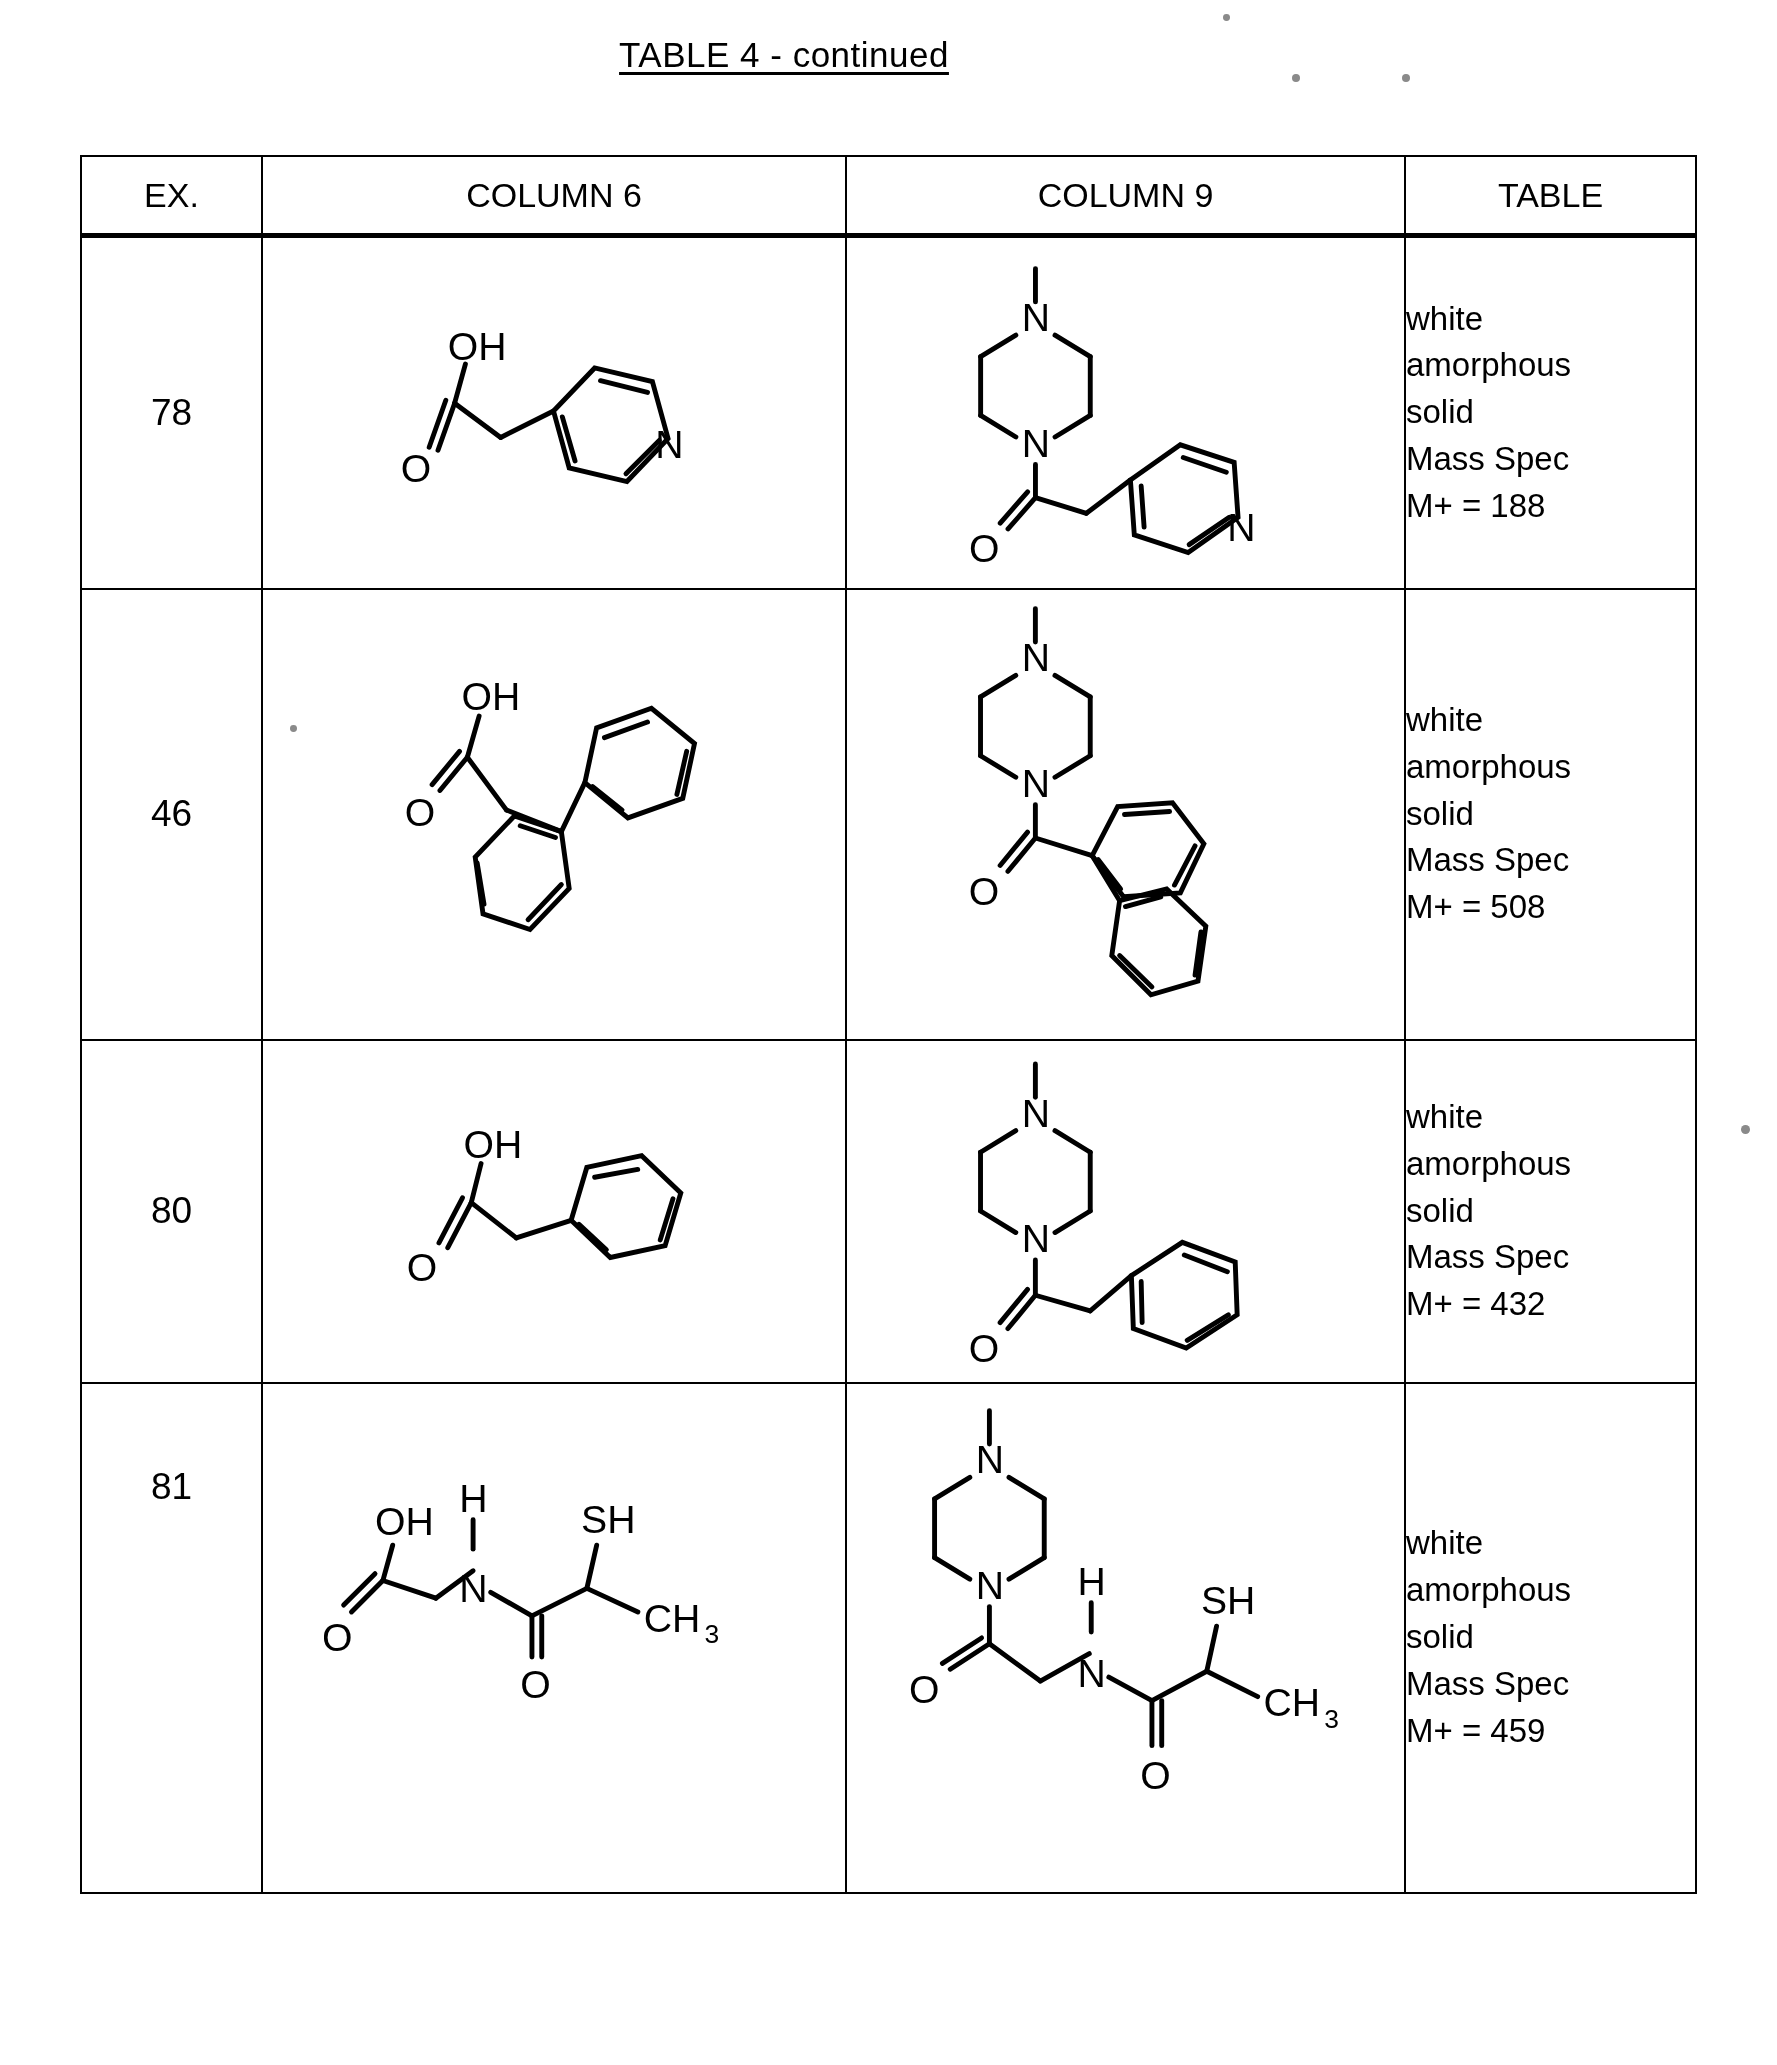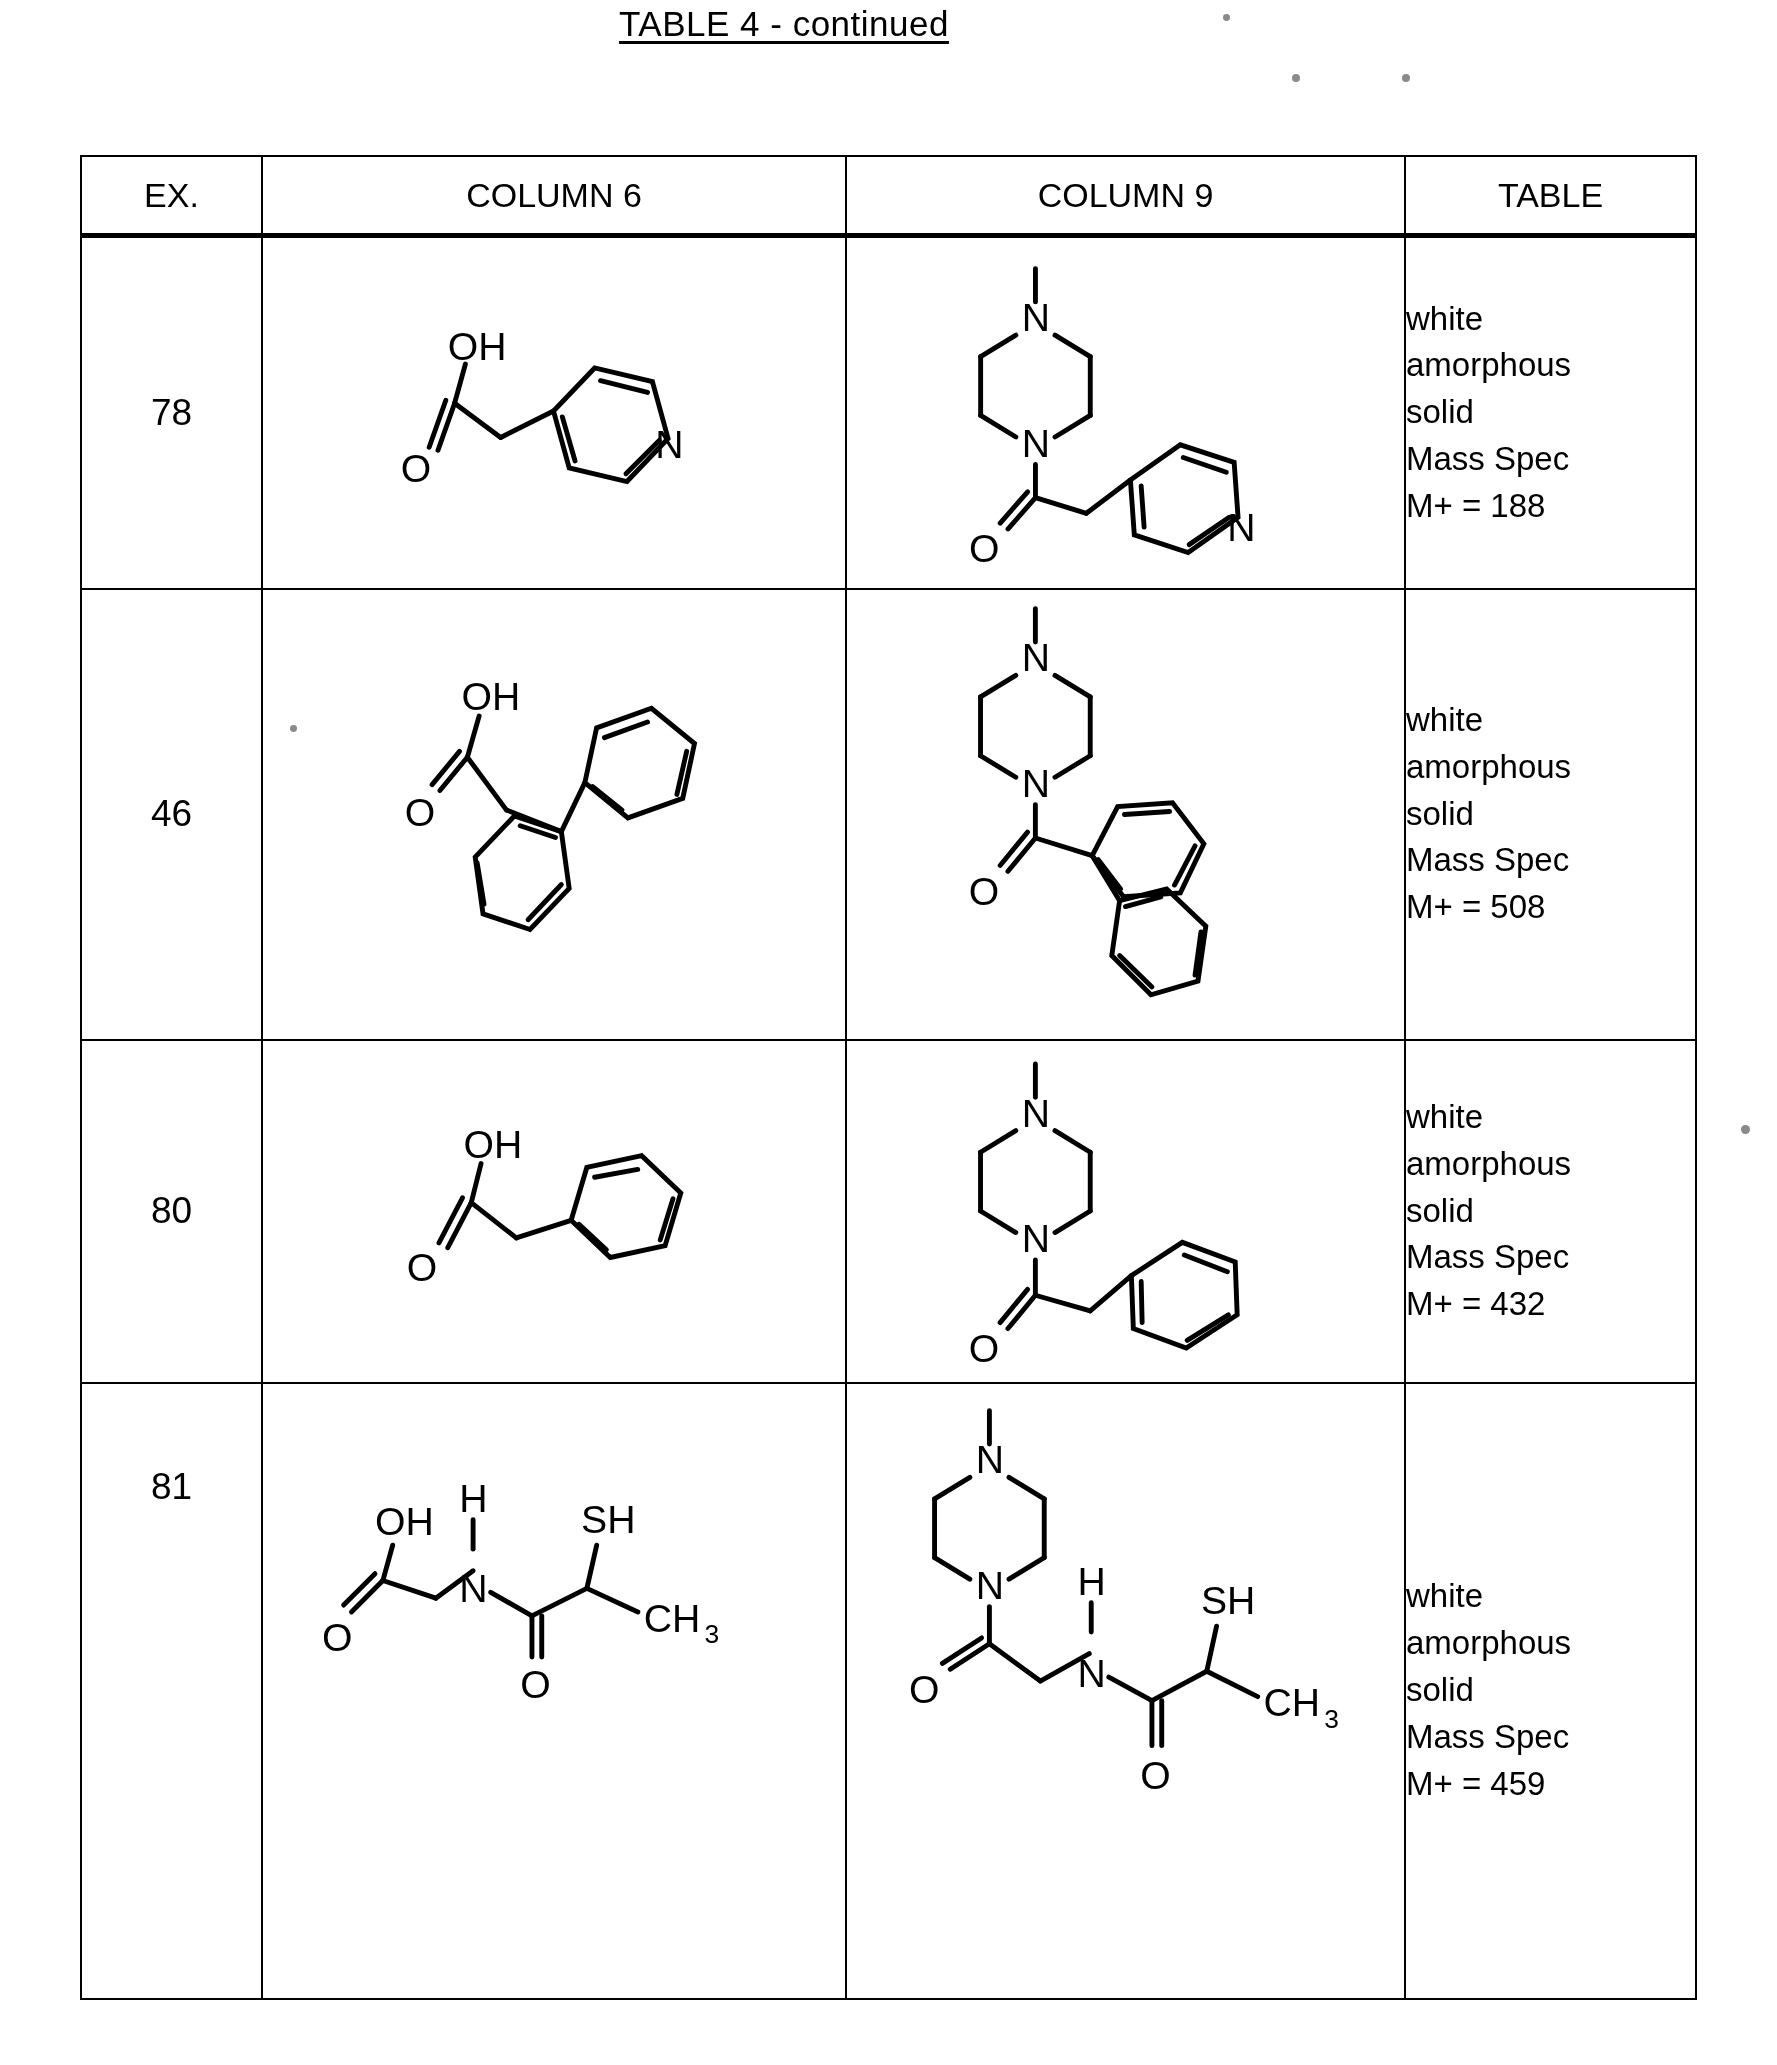--- a/index.html
+++ b/index.html
@@ -15,21 +15,21 @@
     position: relative;
     overflow: hidden;
   }
   .page {
     position: relative;
     width: 1778px;
     height: 2065px;
   }
   .table-title {
     position: absolute;
-    top: 4px;
+    top: 35px;
     left: 0;
     width: 1568px;
     text-align: center;
     font-size: 35px;
     letter-spacing: 0.5px;
   }
   .table-title span {
     text-decoration: underline;
     text-underline-offset: 4.9px;
   }
@@ -298,21 +298,21 @@
 
         <td class="cmpd-cell">
           <div class="cmpd-line">white</div>
           <div class="cmpd-line">amorphous</div>
           <div class="cmpd-line">solid</div>
           <div class="cmpd-line">Mass Spec</div>
           <div class="cmpd-line">M+ = 432</div>
         </td>
       </tr>
 
-      <tr style="height:616px;padding-left:24px;">
+      <tr style="height:510px;padding-left:24px;">
         <td class="ex-cell" style="vertical-align:top; padding-top:82px;">81</td>
 
         <td class="struct-cell" style="vertical-align:top; padding-top:71px;">
           <svg width="461" height="255" viewBox="0 0 470 260" aria-hidden="true">
 
             <text class="atom" x="52" y="82">OH</text>
             <line class="bond" x1="70" y1="92" x2="60" y2="128"></line>
 
             <line class="bond" x1="60" y1="128" x2="28" y2="160"></line>
             <line class="bond" x1="52" y1="121" x2="20" y2="153"></line>

